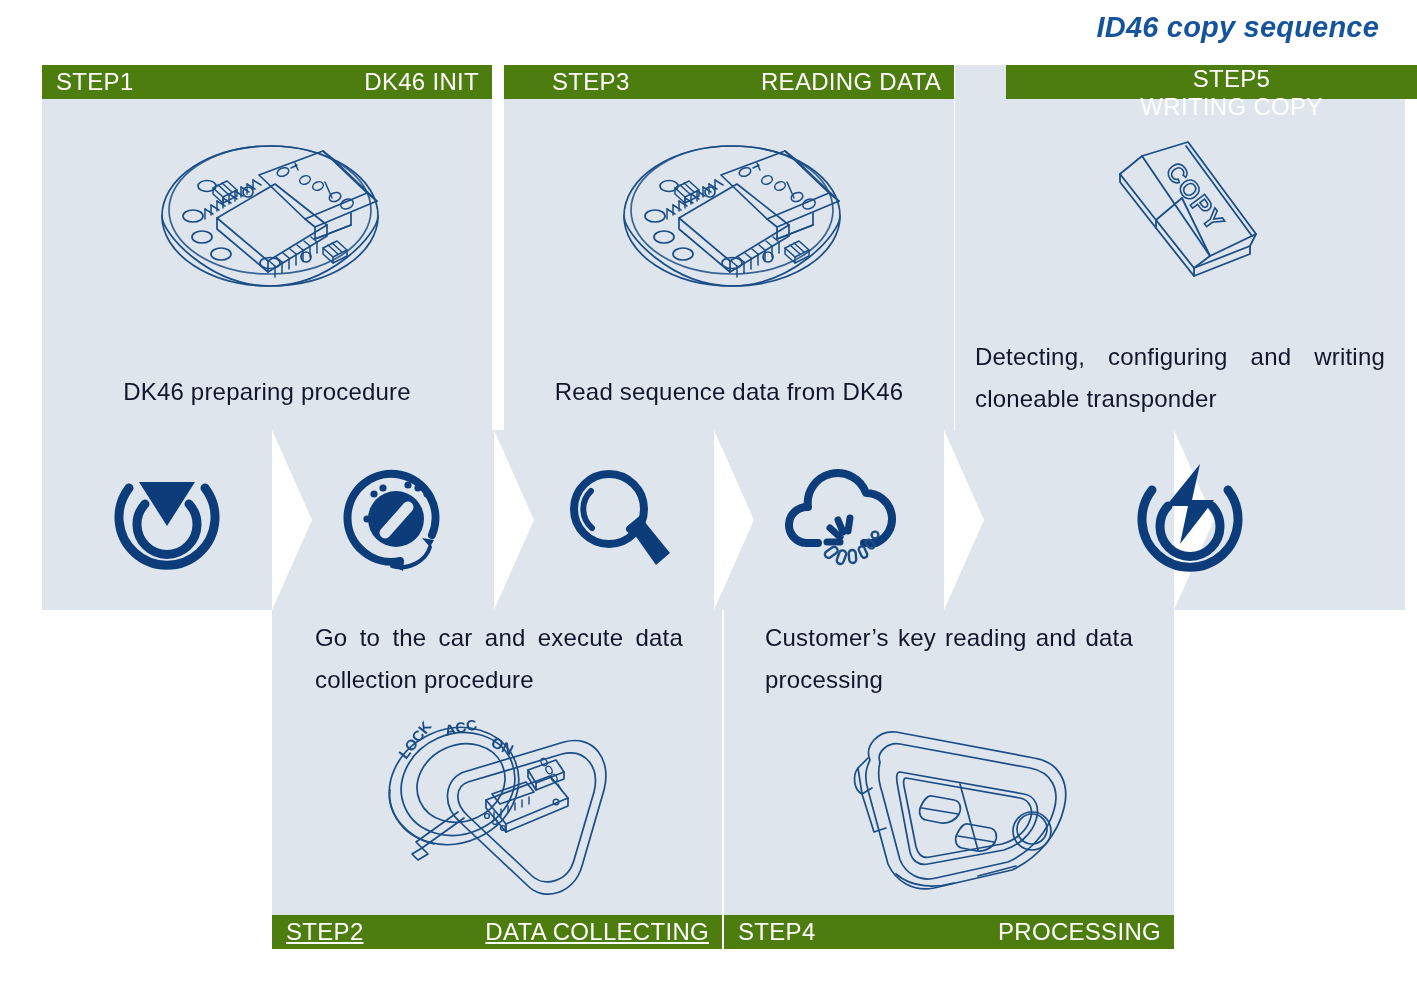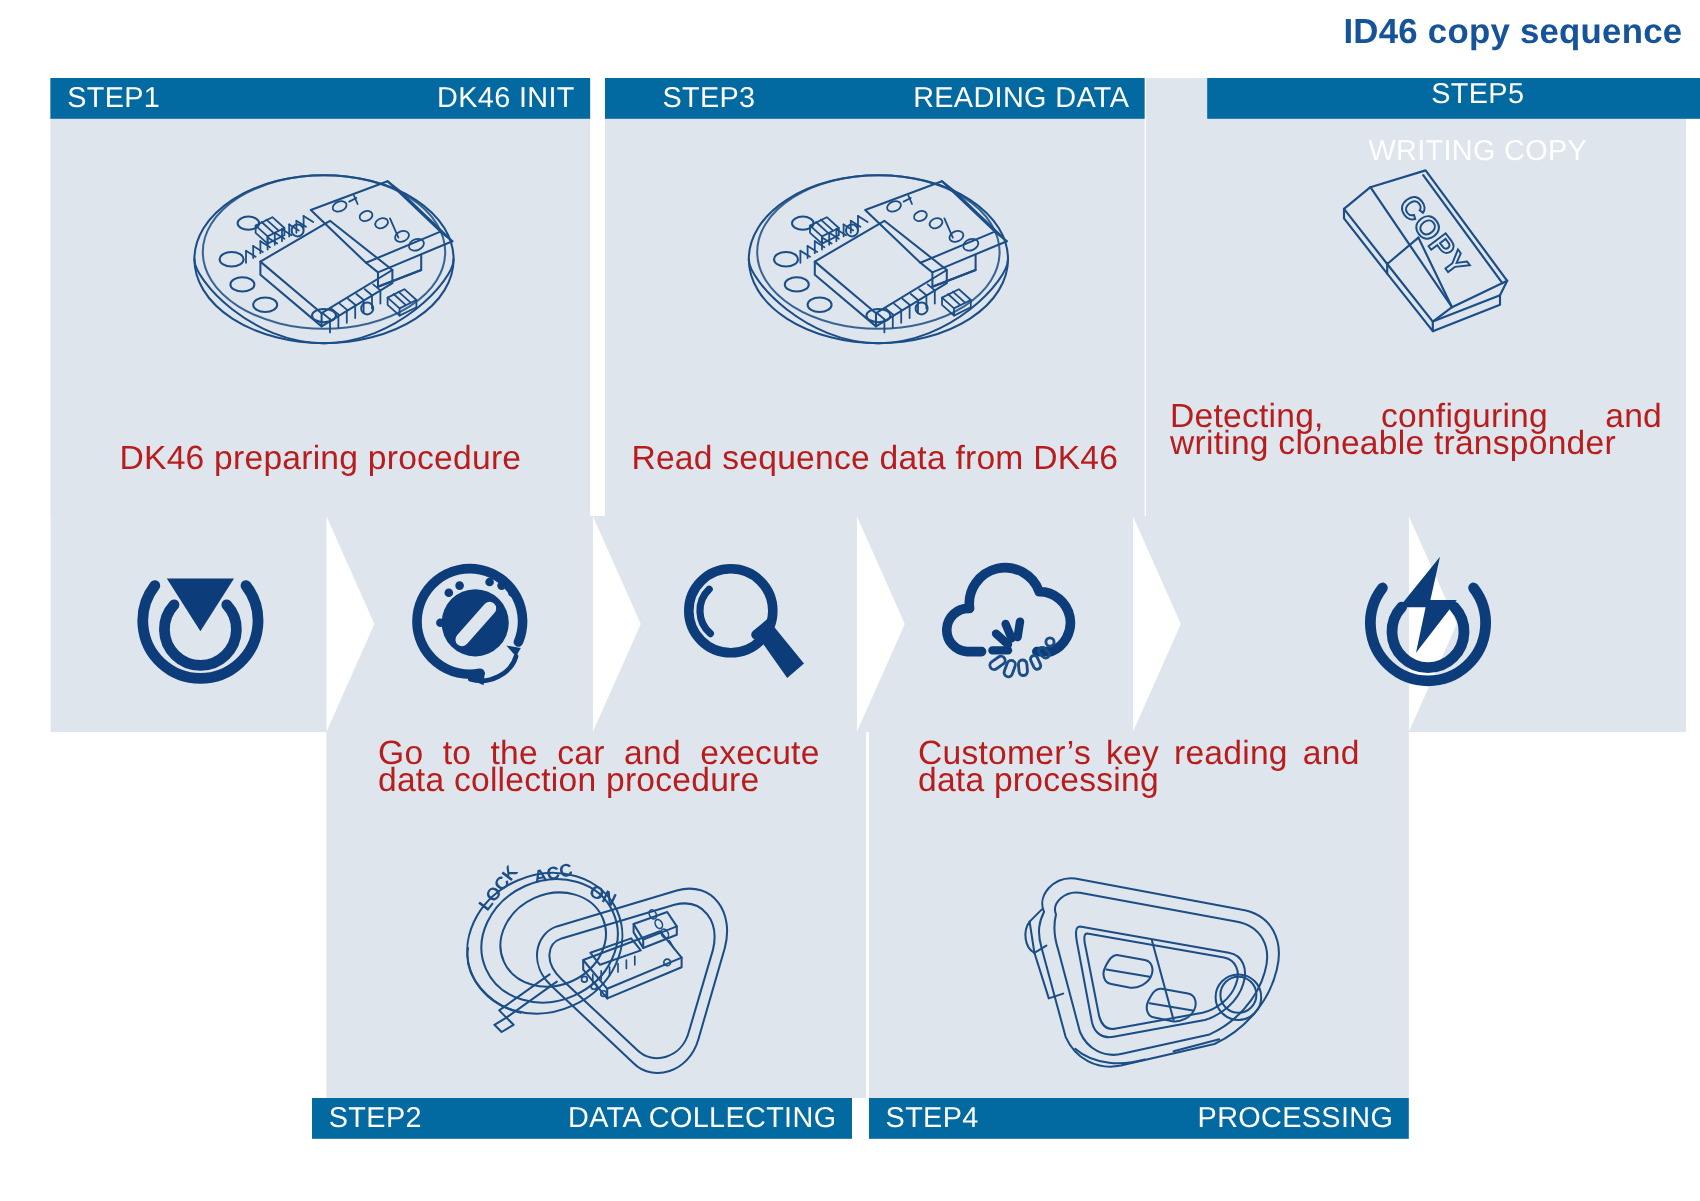--- a/index.html
+++ b/index.html
@@ -4,39 +4,39 @@
 <style>
   html,body{margin:0;padding:0;background:#ffffff;}
   body{
     width:1417px;height:1001px;position:relative;overflow:hidden;
     font-family:"Liberation Sans","DejaVu Sans",sans-serif;
   }
   .root{position:absolute;inset:0;}
 
   
   .title{
-    position:absolute;right:15px;top:11px;
-    font-size:29px;font-weight:700;
+    position:absolute;right:38px;top:11px;
+    font-size:29px;font-style:italic;font-weight:700;
     color:#15539b;letter-spacing:.2px;white-space:nowrap;
   }
 
   
   .panel{position:absolute;background:#dee5ec;}
   .hdr{
-    position:absolute;background:#0369a1;color:#ffffff;
+    position:absolute;background:#4d7c0f;color:#ffffff;
     height:34px;display:flex;align-items:center;
     justify-content:space-between;
     padding:0 13px 0 14px;box-sizing:border-box;
-    font-size:24px;letter-spacing:.3px;gap:19px;
+    font-size:24px;letter-spacing:.3px;
   }
   .hdr .r{font-weight:400;}
   .hdr .l{font-weight:400;}
 
   .desc{
-    position:absolute;color:#b91c1c;font-size:28px;line-height:22px;
+    position:absolute;color:#0f172a;font-size:24px;line-height:42px;
     text-align:justify;text-align-last:left;
     -moz-text-align-last:left;
     letter-spacing:.2px;
   }
   .desc.one{text-align:center;text-align-last:center;-moz-text-align-last:center;}
 
   
   .art{position:absolute;}
   .art svg{display:block;overflow:visible;}
 
@@ -200,21 +200,21 @@
         <path d="M96 18 L162 108"></path>
       </g>
 
       <text x="98" y="74" transform="rotate(53 98 74)" text-anchor="middle" font-family="'Liberation Sans',sans-serif" font-size="26" font-weight="700" fill="none" stroke="#1b4d86" stroke-width="1.6" letter-spacing="1">COPY</text>
     </svg>
   </div>
 
   <div class="desc" style="left:975px;top:336px;width:410px;">Detecting, configuring and writing cloneable transponder</div>
 
   <div class="panel" style="left:272px;top:430px;width:450px;height:485px;"></div>
-  <div class="hdr" style="left:260px;top:915px;width:450px;">
+  <div class="hdr" style="left:272px;top:915px;width:450px;text-decoration:underline;">
     <span class="l">STEP2</span>
     <span class="r">DATA COLLECTING</span>
   </div>
 
   <div class="desc" style="left:315px;top:617px;width:368px;">Go to the car and execute data collection procedure</div>
 
   <div class="art" style="left:368px;top:698px;">
     <svg width="262" height="210" viewBox="0 0 262 210">
       <g fill="none" stroke="#1b4d86" stroke-width="1.7" stroke-linejoin="round" stroke-linecap="round">
 

